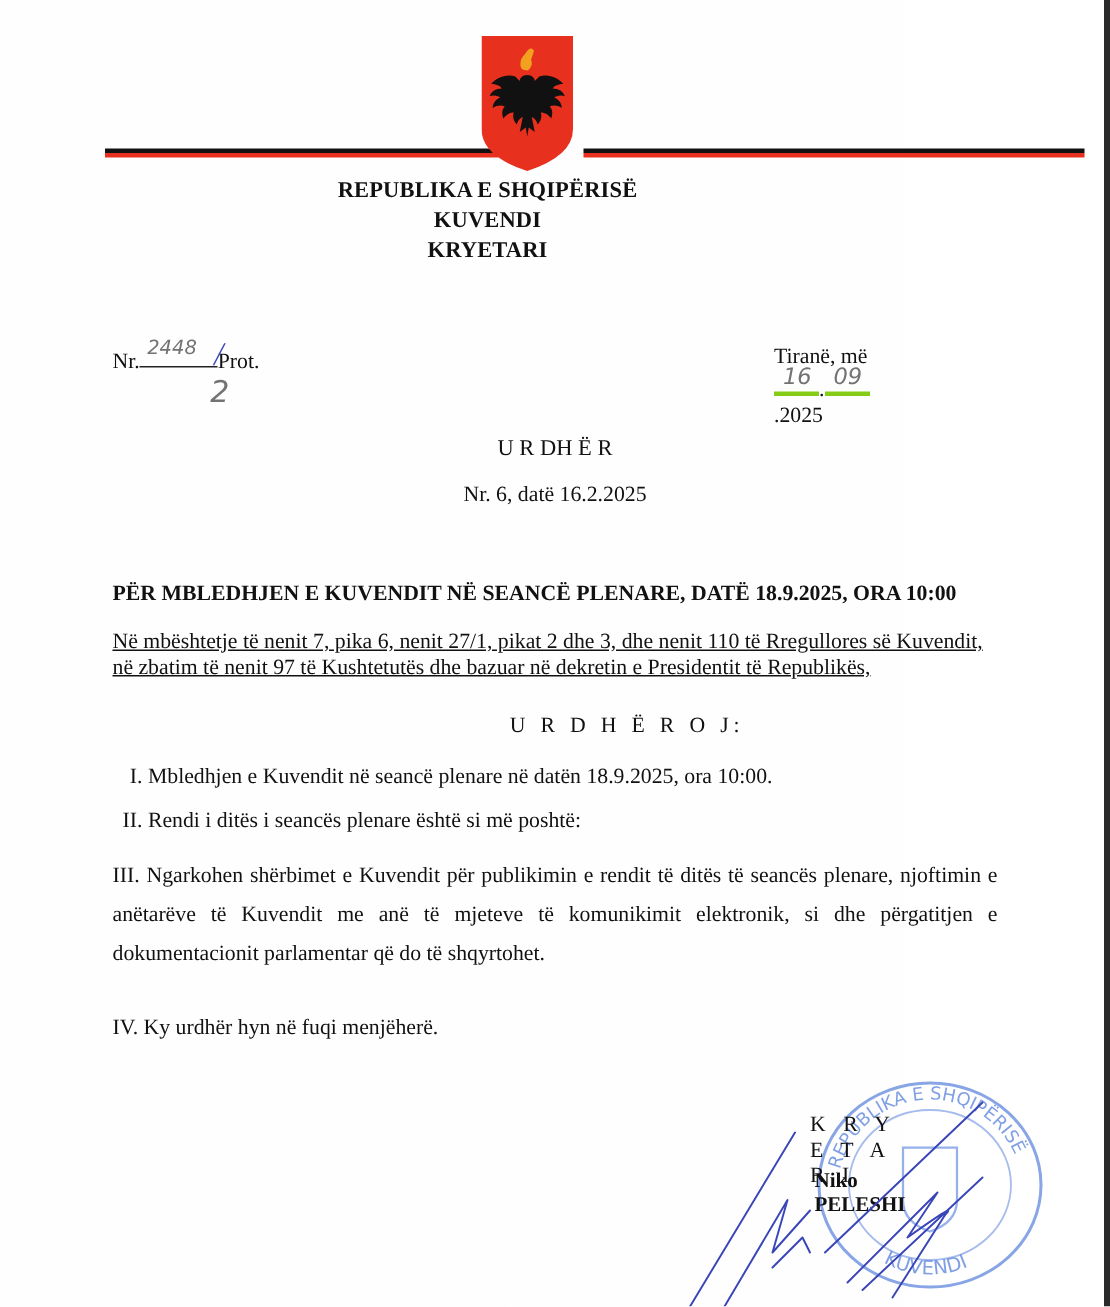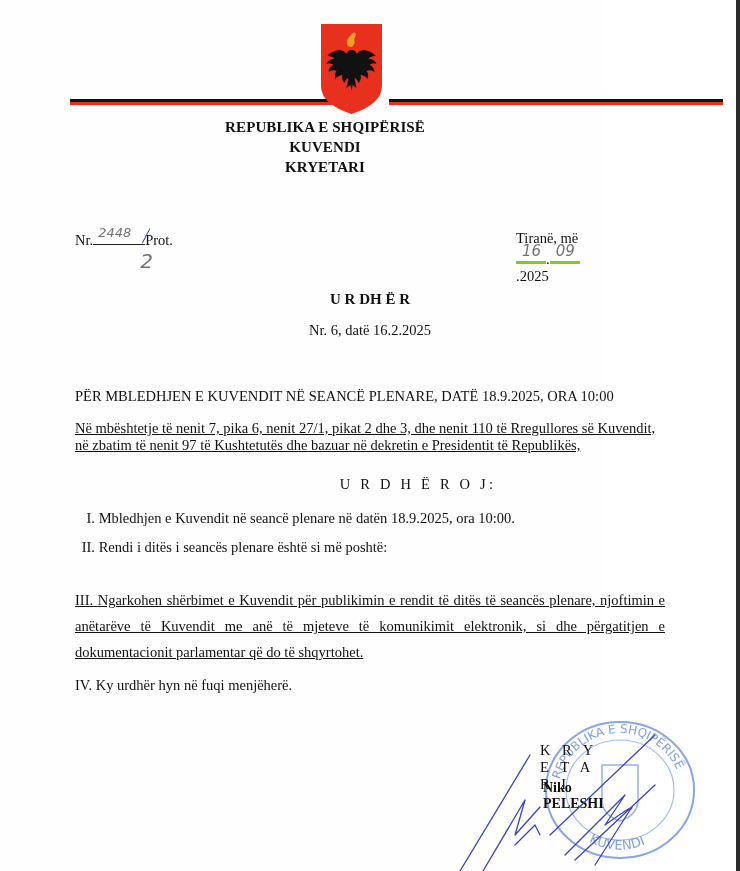--- a/index.html
+++ b/index.html
@@ -33,34 +33,34 @@
   .ref .slash { position: absolute; left: 50px; top: -7px; font-size: 22px; color: #3a45b8; transform: skewX(-10deg); }
   .ref .sub { position: absolute; left: 47px; top: 19px; font-size: 20px; }
   .ref .prot { margin-left: 0; }
 
   .date { position: absolute; left: 496px; top: 230px; font-size: 14.5px; margin-left: 20px; }
   .date .blank { display: inline-block; border-bottom: 3px solid #84cc16; position: relative; height: 14px; vertical-align: baseline; }
   .date .b1 { width: 30px; }
   .date .b2 { width: 30px; }
   .date .hw { position: absolute; left: 6px; top: -5px; font-size: 15px; }
 
-  .title { position: absolute; left: 0; width: 740px; text-align: center; top: 291px; font-weight: bold; font-size: 15px; }
+  .title { position: absolute; left: 0; width: 740px; text-align: center; top: 291px; font-weight: normal; font-size: 15px; }
   .subtitle { position: absolute; left: 0; width: 740px; text-align: center; top: 322px; font-size: 14.5px; }
 
-  .heading { position: absolute; left: 75px; top: 388px; font-weight: normal; font-size: 14.5px; white-space: nowrap; }
+  .heading { position: absolute; left: 75px; top: 388px; font-weight: bold; font-size: 14.5px; white-space: nowrap; }
 
   .pre { position: absolute; left: 75px; top: 420px; font-size: 14.5px; line-height: 17px; width: 600px; text-decoration: underline; }
 
   .order { position: absolute; left: 0; width: 740px; text-align: center; top: 476px; font-size: 14.5px; letter-spacing: 3.2px; margin-left: 48px; }
 
   .item { position: absolute; font-size: 14.5px; white-space: nowrap; text-align: right; }
   .i1 { left: 75px; top: 510px; }
   .i2 { left: 75px; top: 539px; }
   .i2sub { left: 93px; top: 560px; }
-  .i3 { left: 75px; top: 587px; width: 590px; white-space: normal; line-height: 26px; text-align: justify; text-decoration: underline; }
+  .i3 { left: 75px; top: 571px; width: 590px; white-space: normal; line-height: 26px; text-align: justify; }
   .i4 { left: 75px; top: 677px; }
   .roman { display: inline-block; width: 20px; }
 
   .sig-title { position: absolute; left: 540px; top: 742px; font-size: 14.5px; letter-spacing: 4px; }
   .sig-name { position: absolute; left: 543px; top: 780px; font-size: 14px; font-weight: bold; }
 
   .stamp { position: absolute; left: 540px; top: 715px; width: 160px; height: 150px; pointer-events: none; }
   .signature { position: absolute; left: 455px; top: 725px; width: 240px; height: 146px; pointer-events: none; }
 </style>
 </head>

